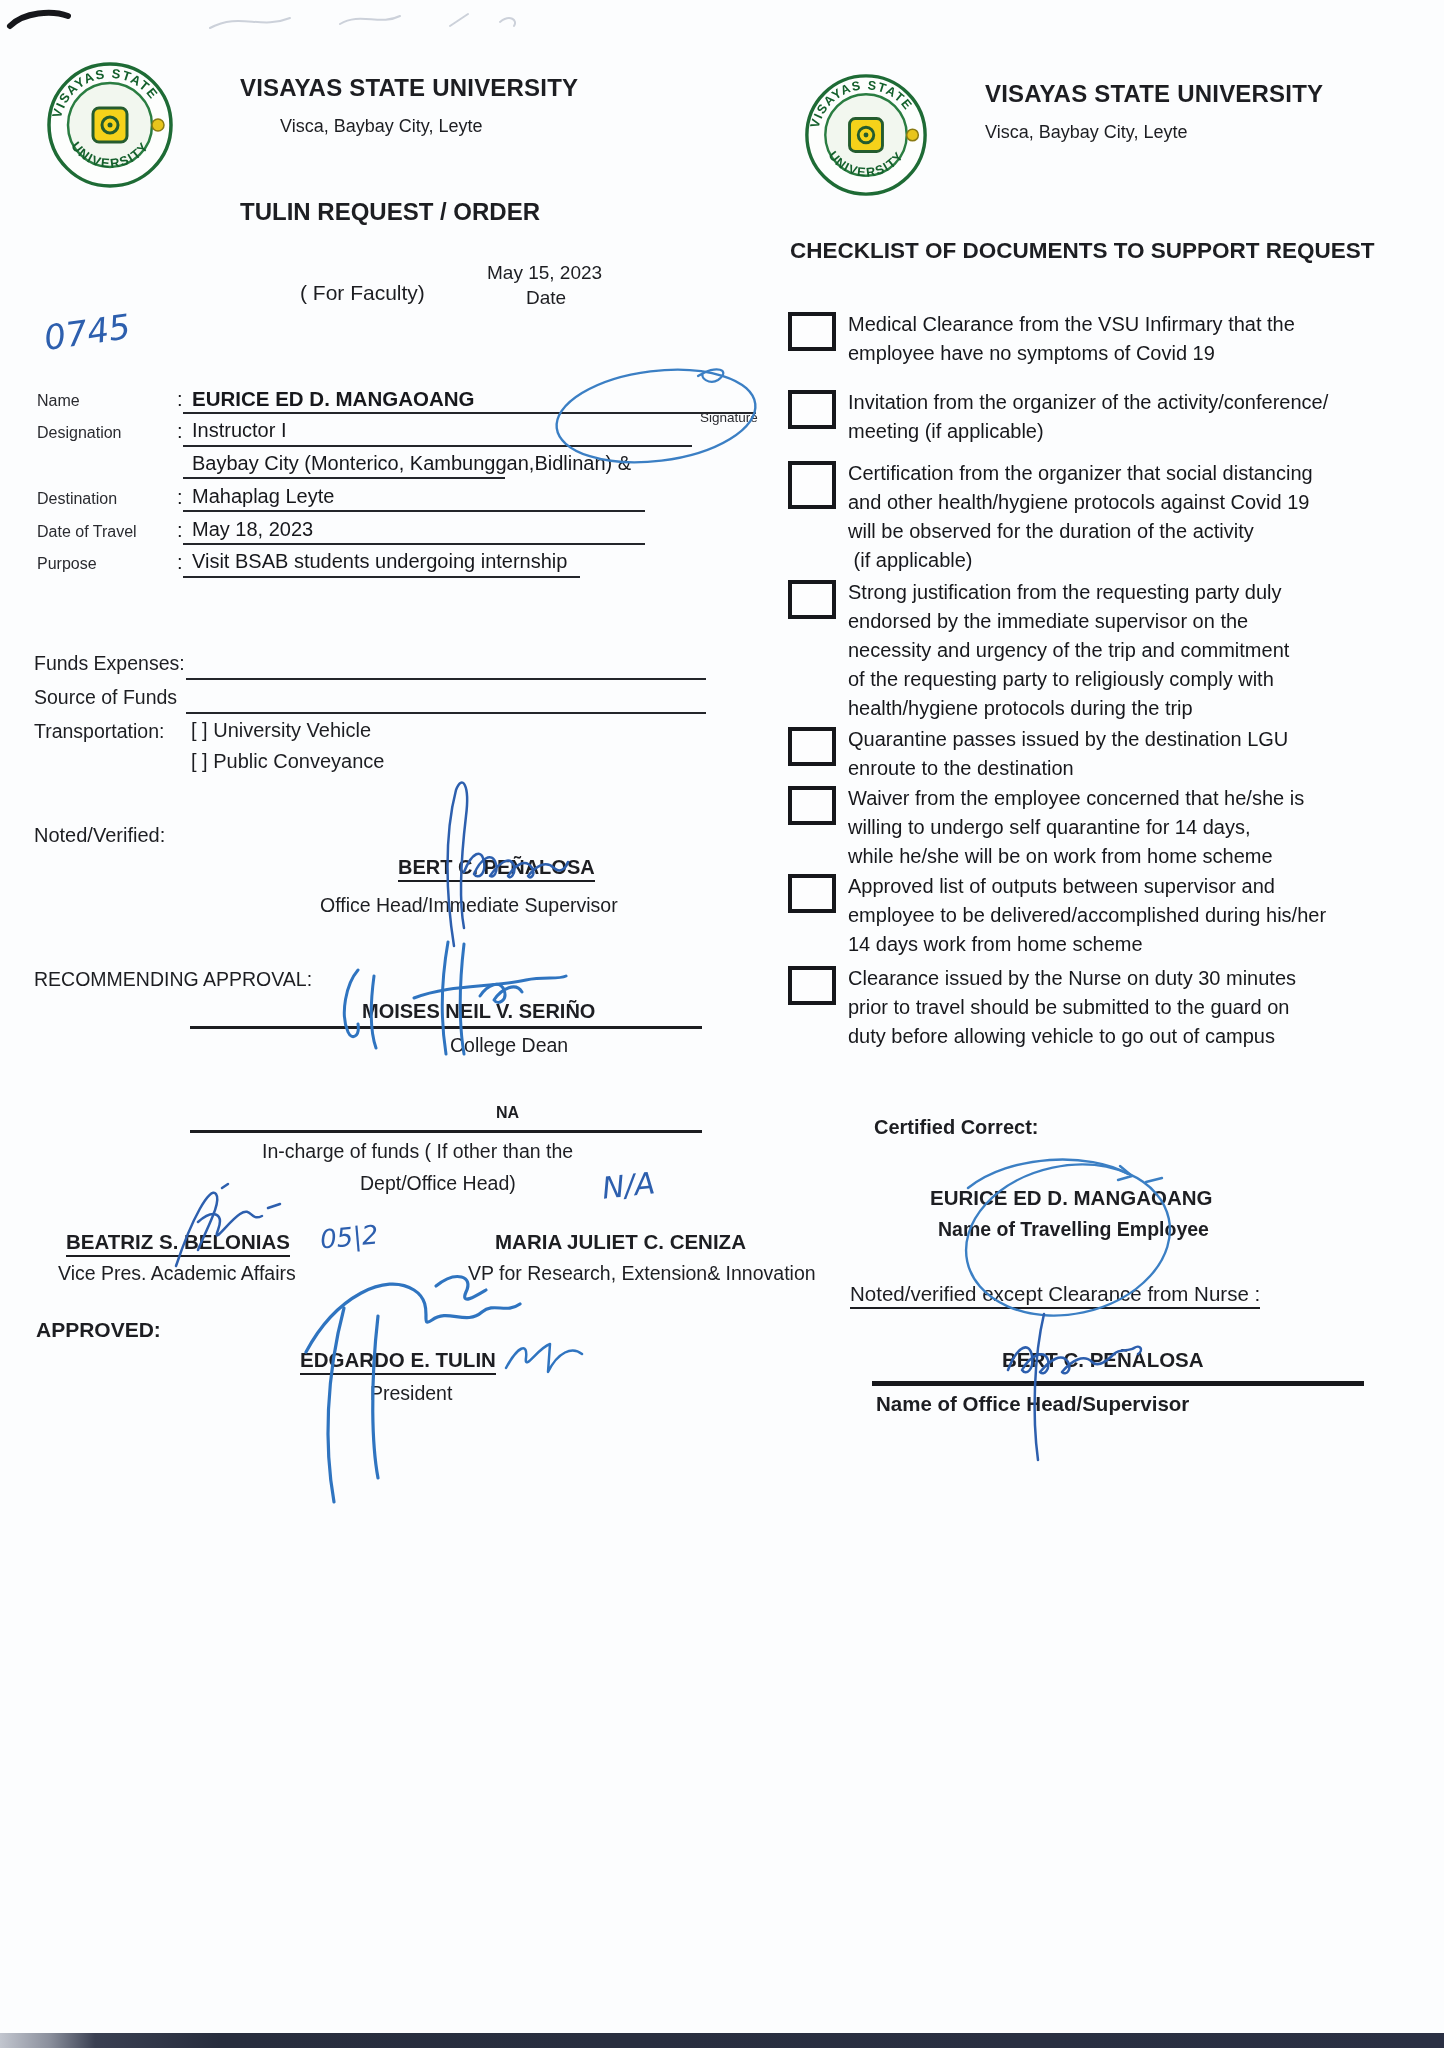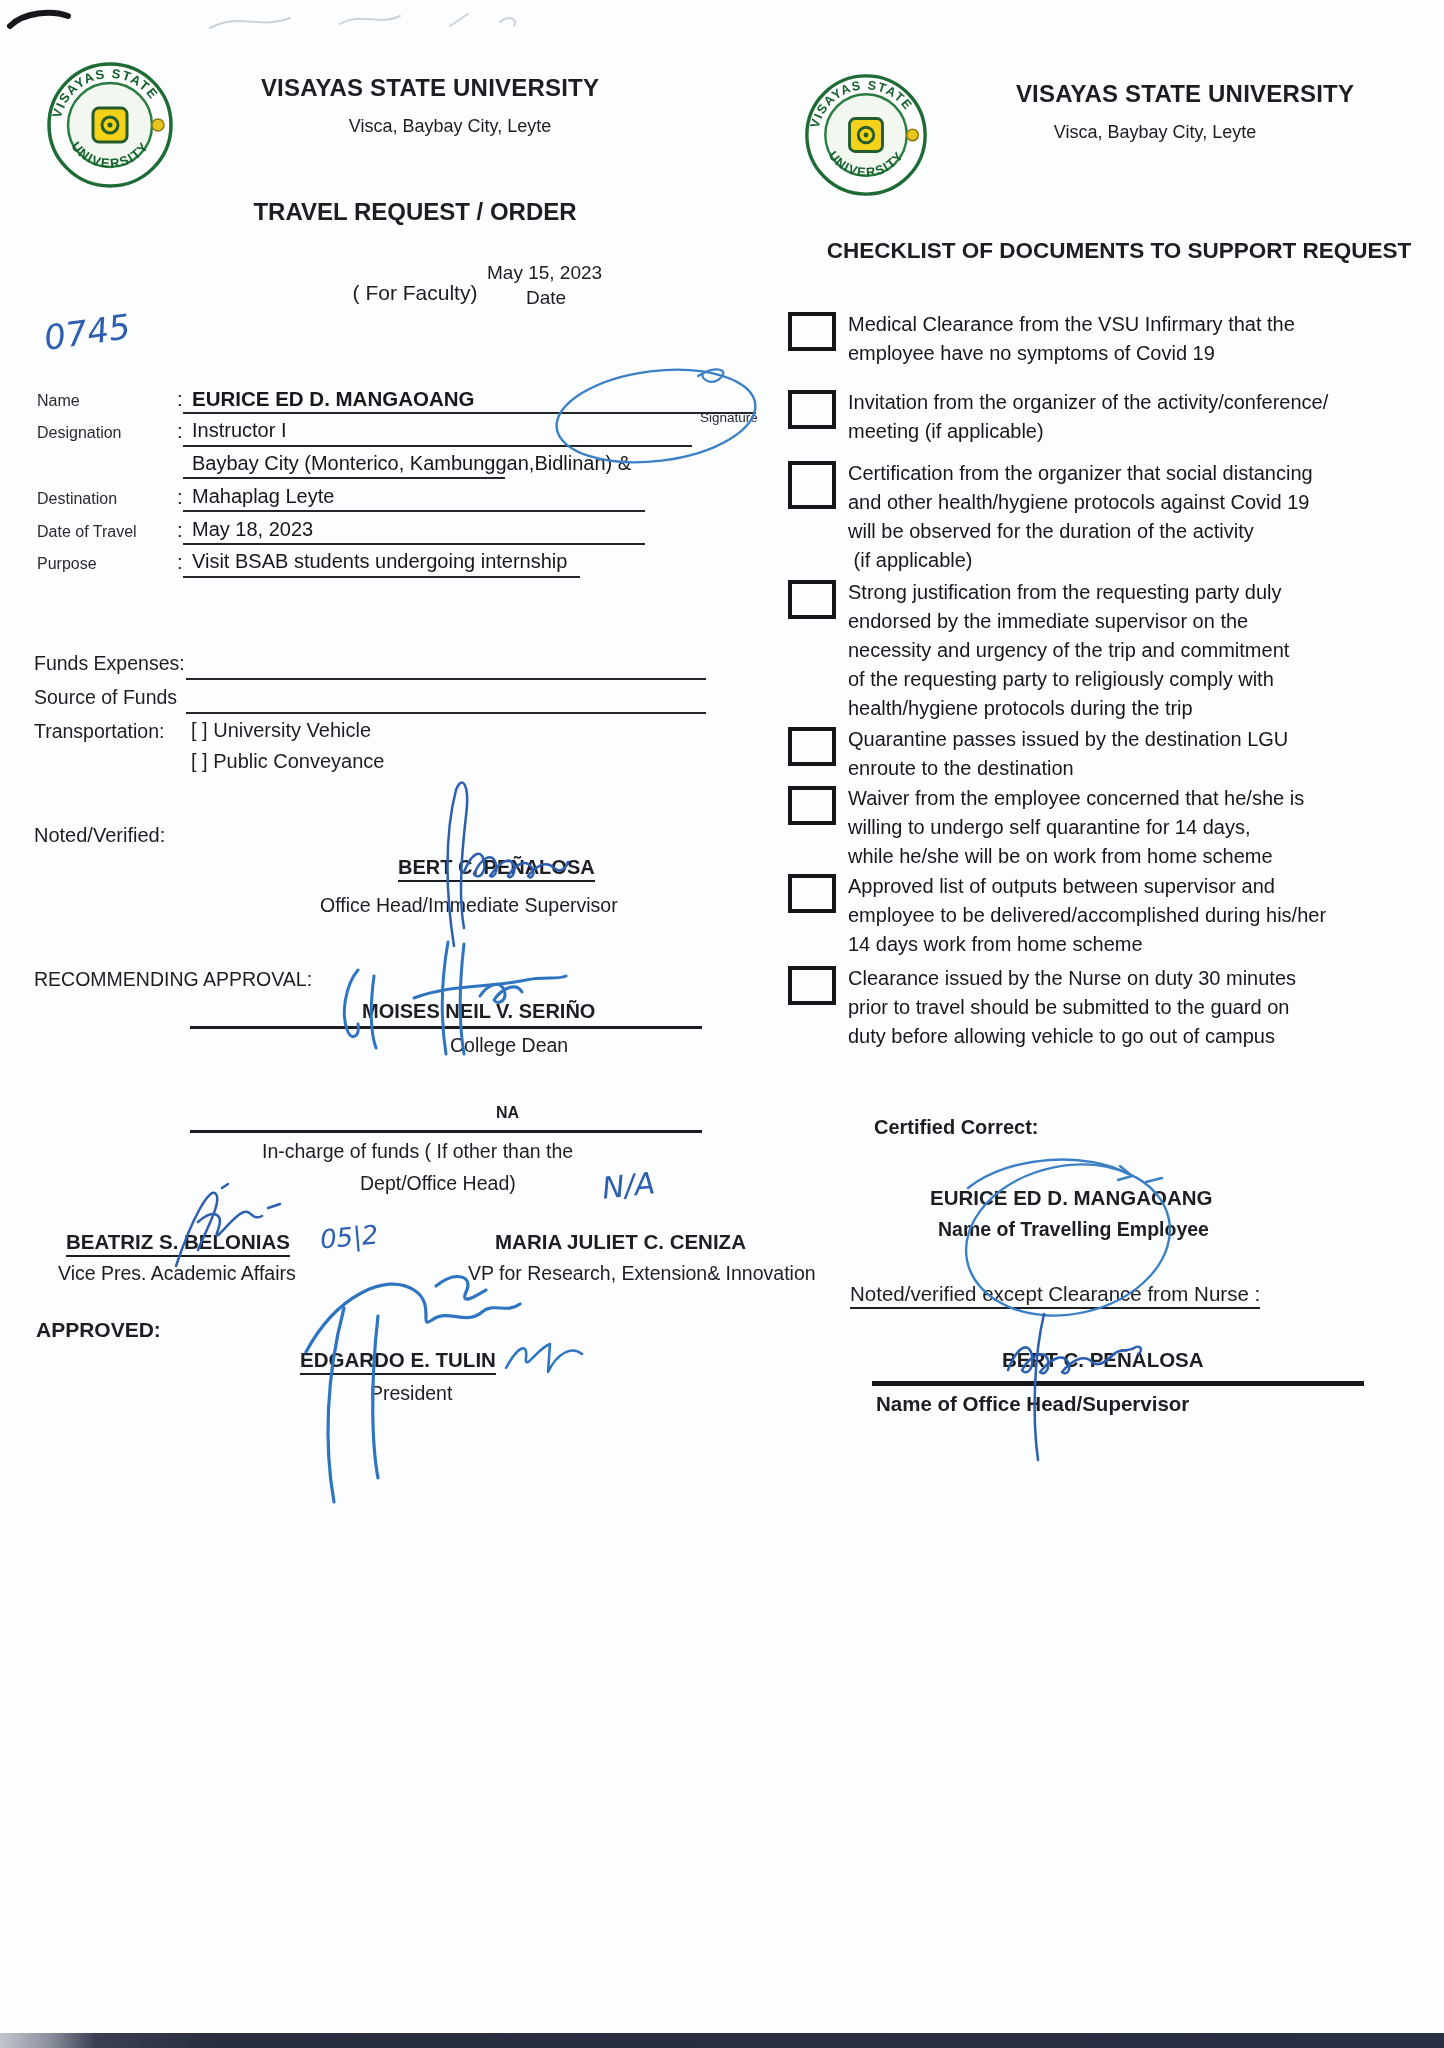--- a/index.html
+++ b/index.html
@@ -1,20 +1,20 @@
 <!DOCTYPE html>
 <html><head>
 <meta charset="utf-8">
 <style>
   html,body{margin:0;padding:0;background:#e8e9ec;}
   .page{position:relative;width:1444px;height:2048px;background:#fcfdfe;overflow:hidden;
         font-family:"Liberation Sans",sans-serif;color:#1d1e22;}
   .abs{position:absolute;}
   .b{font-weight:bold;}
-  .ctr{text-align:center;}
+  .ctr{}
   .rule{position:absolute;background:#24262b;height:2px;}
   .rule3{position:absolute;background:#1c1d21;height:3px;}
   .ul{border-bottom:2.5px solid #1c1d21;padding-bottom:1px;}
   .lbl{font-size:16px;color:#2a2b30;}
   .val{font-size:20px;color:#17181c;}
   .hand{font-family:"DejaVu Sans",sans-serif;font-style:italic;color:#2d5fae;}
   .sig{position:absolute;z-index:3;}
   .sig path, .sig ellipse, .sig polyline{fill:none;stroke-linecap:round;stroke-linejoin:round;}
   .chk-item{display:flex;align-items:flex-start;}
   .chk-box{width:40px;height:31px;border:4px solid #16171b;margin-right:12px;margin-top:2px;flex:0 0 auto;background:#fdfdfe;}
@@ -43,21 +43,21 @@
     <text class="seal-txt" font-size="12"><textPath href="#s1b" startOffset="8%">UNIVERSITY</textPath></text>
     <rect x="48" y="48" width="34" height="34" rx="6" fill="#f5d21a" stroke="#245c2e" stroke-width="3"></rect>
     <circle cx="65" cy="65" r="8" fill="none" stroke="#245c2e" stroke-width="3"></circle>
     <circle cx="65" cy="65" r="2.5" fill="#245c2e"></circle>
     <circle cx="113" cy="65" r="6" fill="#e8c51c" stroke="#8a7a12" stroke-width="1.5"></circle>
   </svg>
 
   <div class="abs b ctr" style="left:240px;top:74px;width:380px;font-size:24px;letter-spacing:0.2px;">VISAYAS STATE UNIVERSITY</div>
   <div class="abs ctr" style="left:280px;top:116px;width:340px;font-size:18px;">Visca, Baybay City, Leyte</div>
 
-  <div class="abs b ctr" style="left:240px;top:198px;width:350px;font-size:24px;">TRAVEL REQUEST / ORDER</div>
+  <div class="abs b ctr" style="left:240px;top:198px;width:350px;font-size:24px;">TULIN REQUEST / ORDER</div>
   <div class="abs ctr" style="left:300px;top:233px;width:230px;font-size:21px;margin-top:48px;">( For Faculty)</div>
   <div class="abs" style="left:487px;top:262px;font-size:19px;">May 15, 2023</div>
   <div class="abs" style="left:526px;top:287px;font-size:19px;">Date</div>
 
   <div class="abs hand" style="left:44px;top:312px;font-size:34px;transform:rotate(-8deg);">0745</div>
 
   <div class="abs lbl" style="left:37px;top:392px;">Name</div>
   <div class="abs val" style="left:177px;top:388px;">:</div>
   <div class="abs val b" style="left:192px;top:387px;font-size:20.5px;">EURICE ED D. MANGAOANG</div>
   <div class="rule" style="left:183px;top:412px;width:573px;"></div>

